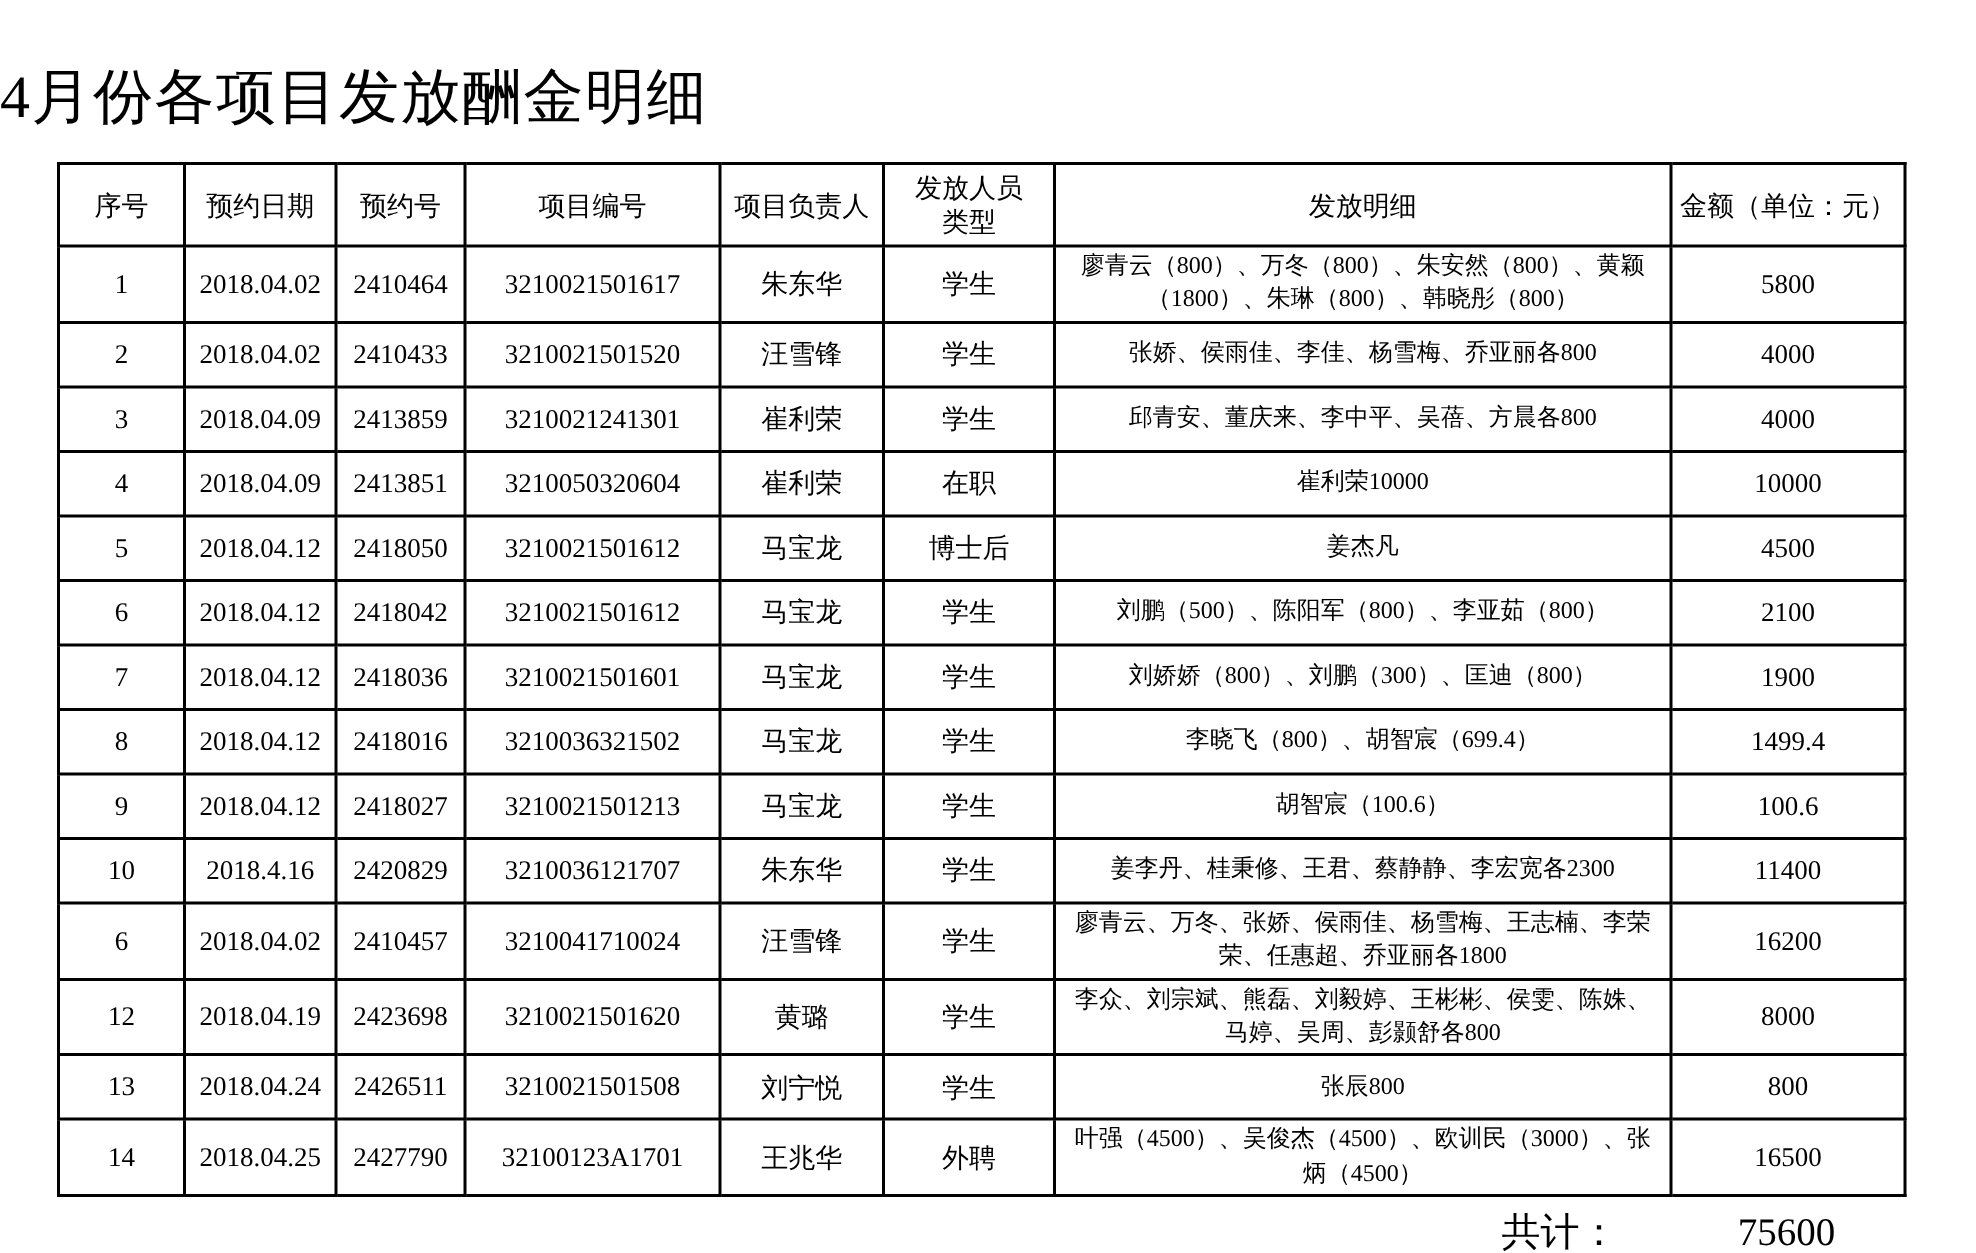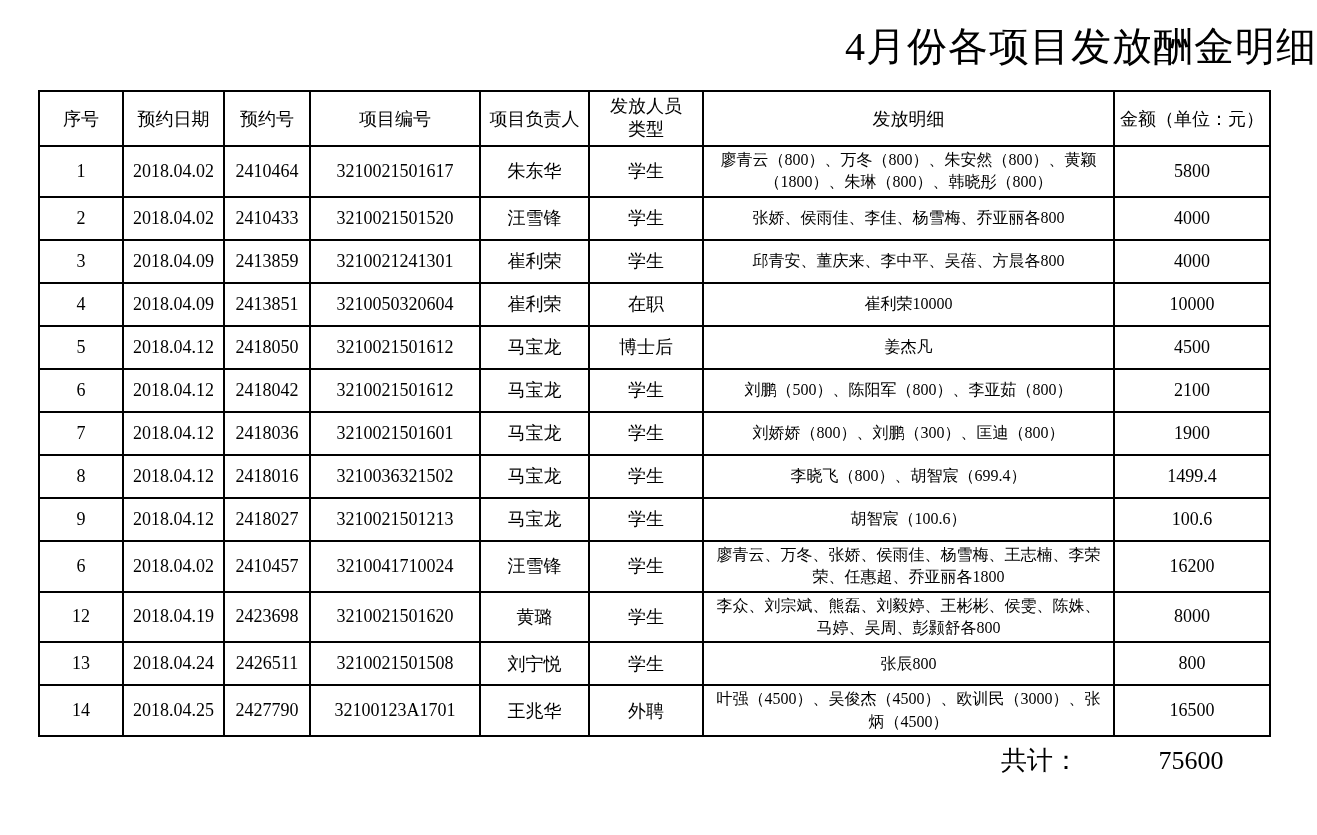--- a/index.html
+++ b/index.html
@@ -10,22 +10,22 @@
     font-family: "Liberation Serif", "DejaVu Serif", serif;
   }
   .page {
     position: relative;
     width: 1317px;
     height: 835px;
     background: #ffffff;
     overflow: hidden;
   }
   .title {
-    margin: 22px 0 0 0;
-    text-align: right;
+    margin: 40px 0 0 0;
+    text-align: left;
     font-size: 40px;
     font-weight: 400;
     letter-spacing: 1px;
     line-height: 1.25;
   }
   table.pay-table {
     border-collapse: collapse;
     table-layout: fixed;
     margin: 18px 0 0 38px;
     width: 1231px;
@@ -35,21 +35,21 @@
     border: 2px solid #000000;
     text-align: center;
     vertical-align: middle;
     font-size: 18px;
     font-weight: 400;
     padding: 1px 3px;
     word-break: break-all;
   }
   .pay-table thead tr { height: 55px; }
   .pay-table tbody tr { height: 43px; }
-  .pay-table th.th-type { padding: 0 17px; line-height: 1.25; font-family: Liberation Mono, monospace; }
+  .pay-table th.th-type { padding: 0 17px; line-height: 1.25; }
   .pay-table td.detail-cell {
     font-size: 16px;
     line-height: 1.4;
     padding: 2px 6px;
   }
   .footer-row {
     display: flex;
     margin: 6px 0 0 38px;
     width: 1231px;
     font-size: 26px;
@@ -181,20 +181,30 @@
           <td>9</td>
           <td>2018.04.12</td>
           <td>2418027</td>
           <td>3210021501213</td>
           <td>马宝龙</td>
           <td>学生</td>
           <td class="detail-cell">胡智宸（100.6）</td>
           <td>100.6</td>
         </tr>
         <tr>
+          <td>10</td>
+          <td>2018.4.16</td>
+          <td>2420829</td>
+          <td>3210036121707</td>
+          <td>朱东华</td>
+          <td>学生</td>
+          <td class="detail-cell">姜李丹、桂秉修、王君、蔡静静、李宏宽各2300</td>
+          <td>11400</td>
+        </tr>
+        <tr>
           <td>6</td>
           <td>2018.04.02</td>
           <td>2410457</td>
           <td>3210041710024</td>
           <td>汪雪锋</td>
           <td>学生</td>
           <td class="detail-cell">廖青云、万冬、张娇、侯雨佳、杨雪梅、王志楠、李荣荣、任惠超、乔亚丽各1800</td>
           <td>16200</td>
         </tr>
         <tr>

